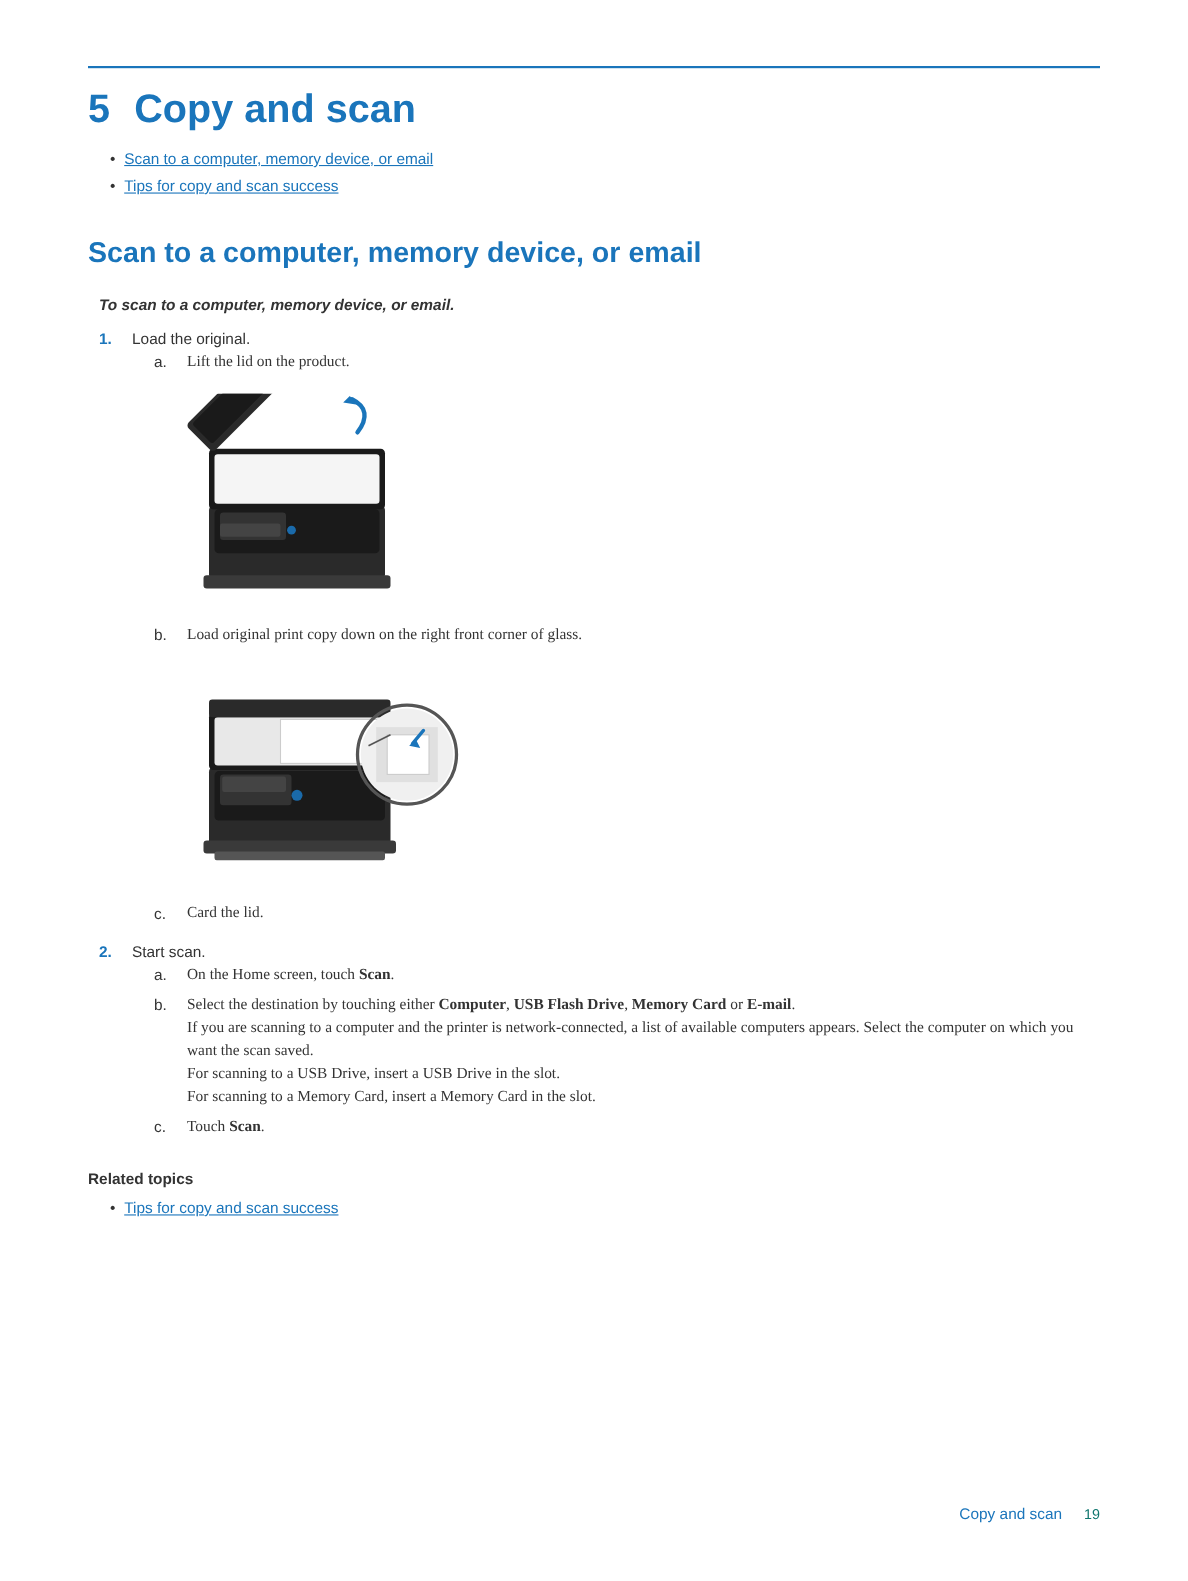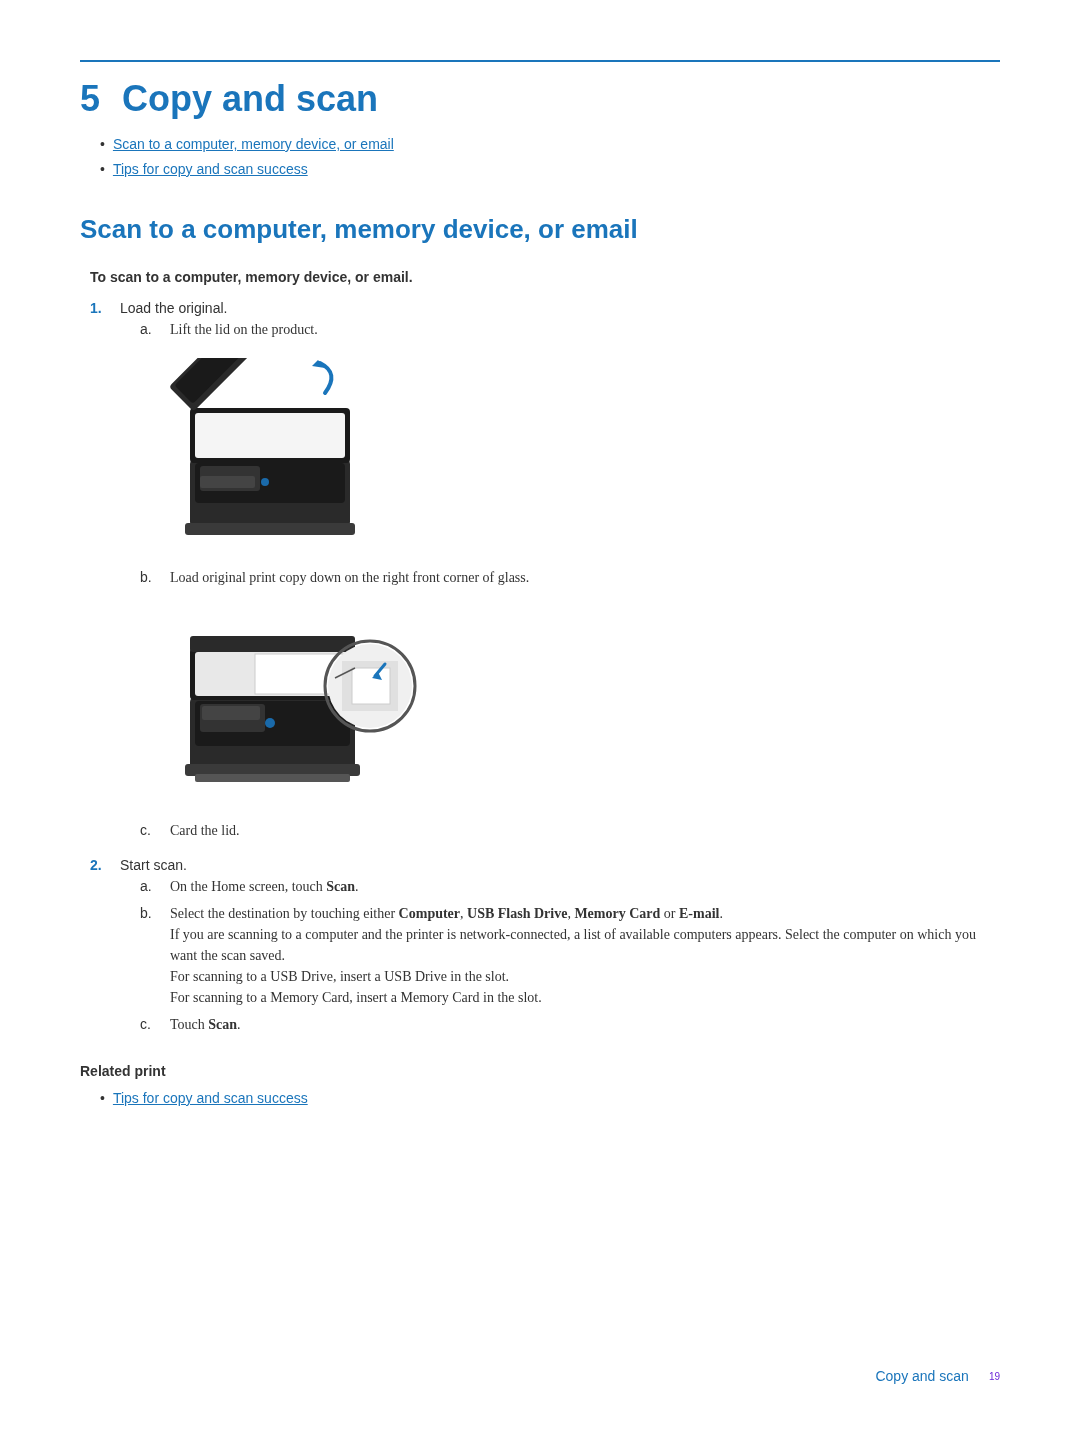--- a/index.html
+++ b/index.html
@@ -60,20 +60,21 @@
       font-weight: bold;
       color: #1a75bb;
       margin-bottom: 18px;
       margin-top: 10px;
     }
 
     .bold-instruction {
       font-weight: bold;
       margin-bottom: 10px;
       margin-left: 0;
+      font-style: italic;
     }
 
     .step-container {
       margin-left: 10px;
     }
 
     .numbered-step {
       display: flex;
       margin-bottom: 8px;
     }
@@ -137,22 +138,22 @@
       align-items: center;
       gap: 20px;
     }
 
     .footer-link {
       color: #1a75bb;
       text-decoration: none;
     }
 
     .footer-page {
-      color: #6d28d9;
-      font-size: 10px;
+      color: #0f766e;
+      font-size: 13px;
     }
   </style>
 </head>
 <body>
 
 <div class="top-border"></div>
 
 <h1 class="chapter-title">
   <span class="chapter-number">5</span>
   <span>Copy and scan</span>
@@ -283,21 +284,21 @@
         <span class="sub-content">
           <span>Touch </span><strong>Scan</strong><span>.</span>
         </span>
       </div>
     </div>
   </div>
 
 </div>
 
 <div class="related-topics">
-  <div class="related-topics-title">Related print</div>
+  <div class="related-topics-title">Related topics</div>
   <ul class="toc-list">
     <li>
       <a class="link">Tips for copy and scan success</a>
     </li>
   </ul>
 </div>
 
 <div class="footer">
   <a class="footer-link">Copy and scan</a>
   <span class="footer-page">19</span>

